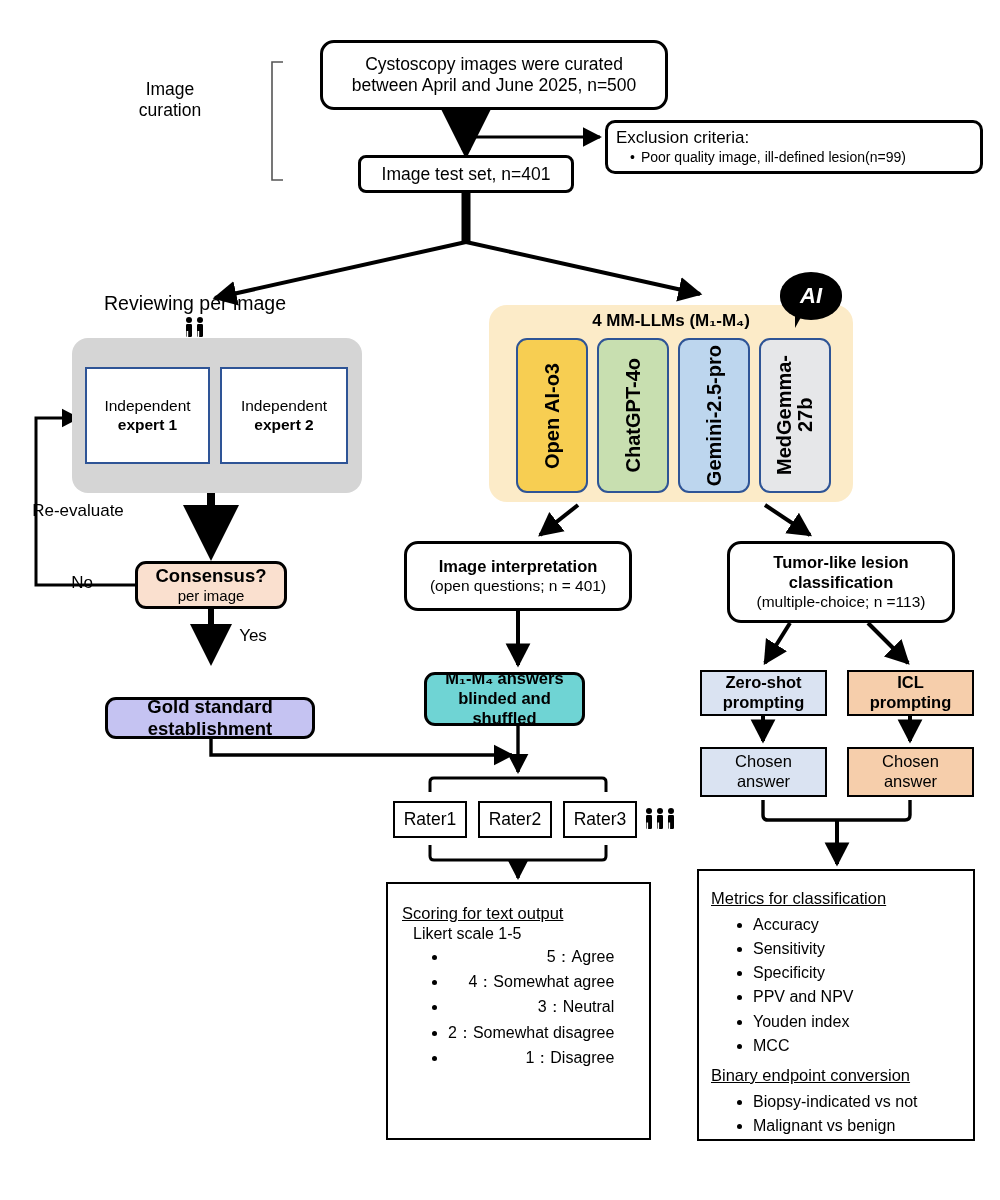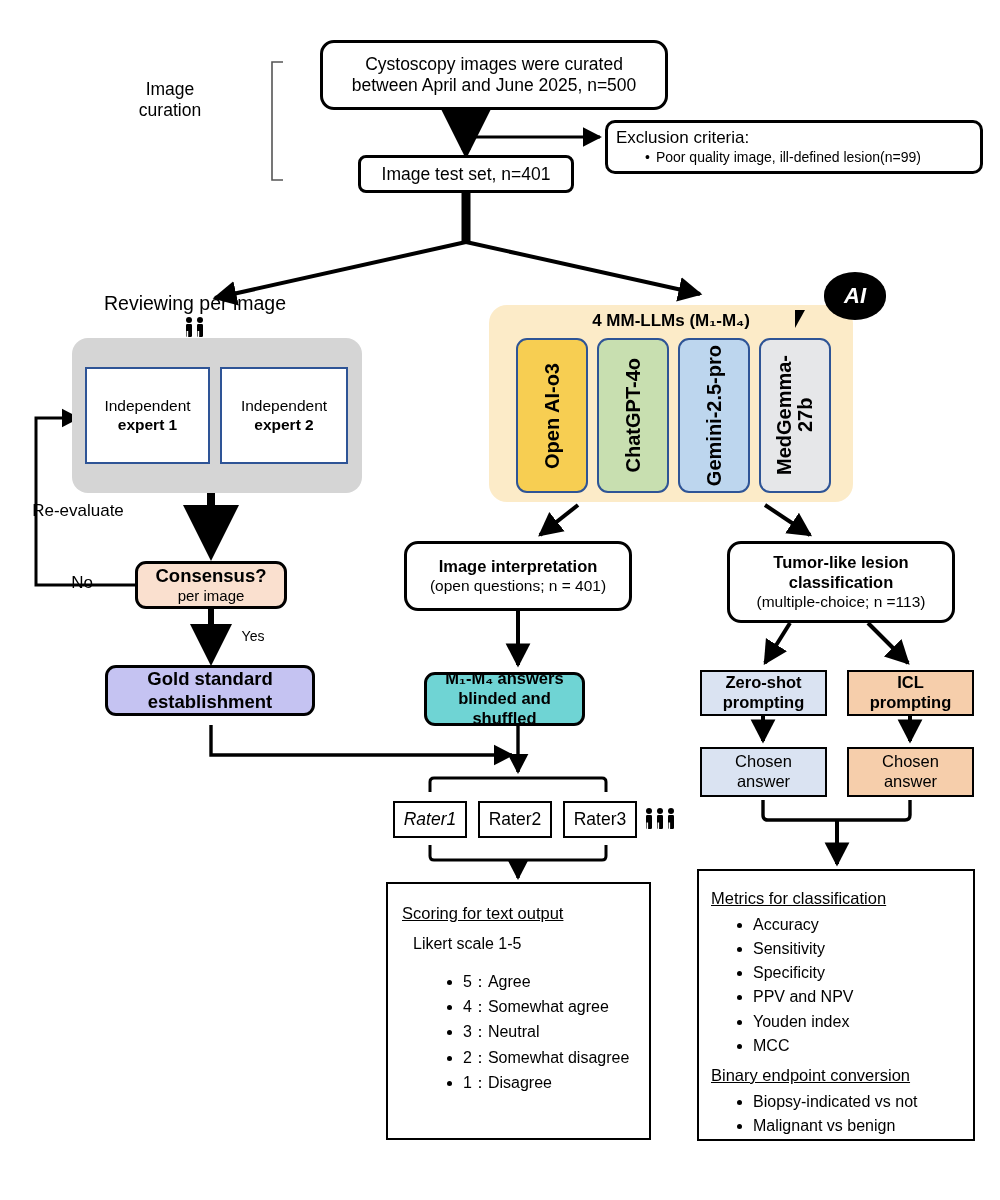--- a/index.html
+++ b/index.html
@@ -15,78 +15,78 @@
   .rbox{border:3px solid #000;border-radius:14px;background:#fff;}
   .sqbox{border:2.5px solid #000;background:#fff;}
   .b{font-weight:bold;}
 
   
   #box-curated{left:320px;top:40px;width:348px;height:70px;font-size:17.5px;}
   #box-testset{left:358px;top:155px;width:216px;height:38px;font-size:17.5px;border-radius:8px;border-width:3px;}
   #box-exclusion{left:605px;top:120px;width:378px;height:54px;border-radius:10px;
                  align-items:flex-start;justify-content:center;text-align:left;padding:4px 8px;}
   #box-exclusion .ttl{font-size:17px;text-align:right;}
-  #box-exclusion .bul{font-size:14px;margin-left:29px;}
+  #box-exclusion .bul{font-size:14px;margin-left:14px;}
 
   #img-curation-label{left:100px;top:72px;width:140px;height:56px;font-size:17.5px;
                       border:none;background:none;}
 
   
   #reviewing-title{left:55px;top:302px;width:280px;height:26px;font-size:19.5px;font-weight:normal;
                    flex-direction:column;gap:0;}
   #gray-panel{left:72px;top:338px;width:290px;height:155px;background:#d5d5d5;border-radius:16px;}
   #expert1{left:85px;top:367px;width:125px;height:97px;border:2.5px solid #2e5496;background:#fff;font-size:15.5px;}
   #expert2{left:220px;top:367px;width:128px;height:97px;border:2.5px solid #2e5496;background:#fff;font-size:15.5px;}
   #reeval-label{left:18px;top:500px;width:120px;height:22px;font-size:17px;}
   #no-label{left:62px;top:572px;width:40px;height:22px;font-size:17px;}
-  #yes-label{left:233px;top:625px;width:40px;height:22px;font-size:14px;}
+  #yes-label{left:233px;top:625px;width:40px;height:22px;font-size:17px;}
 
   #box-consensus{left:135px;top:561px;width:152px;height:48px;border:3px solid #000;border-radius:11px;
                  background:#fae0cf;}
   #box-consensus .l1{font-size:18.5px;font-weight:bold;}
   #box-consensus .l2{font-size:15px;}
-  #box-gold{left:105px;top:665px;width:210px;height:51px;border:3px solid #000;border-radius:11px;
+  #box-gold{left:105px;top:697px;width:210px;height:42px;border:3px solid #000;border-radius:11px;
             background:#c5c3f2;font-size:18.5px;font-weight:bold;}
 
   
   #llm-panel{left:489px;top:305px;width:364px;height:197px;background:#fcebc8;border-radius:18px;}
   #llm-title{left:489px;top:310px;width:364px;height:22px;font-size:17px;font-weight:bold;}
   .llmbox{top:338px;width:72px;height:155px;border:2.5px solid #2e5496;border-radius:11px;}
   .llmbox span{writing-mode:vertical-rl;transform:rotate(180deg);font-size:20px;font-weight:bold;
                white-space:pre-line;text-align:center;line-height:1.05;}
   #llm1{left:516px;background:#f7ce52;}
   #llm2{left:597px;background:#c8dfb0;}
   #llm3{left:678px;background:#bdd6ee;}
   #llm4{left:759px;background:#e6e7e9;}
 
-  #ai-bubble{position:absolute;left:824px;top:272px;width:62px;height:48px;background:#000;
+  #ai-bubble{position:absolute;left:780px;top:272px;width:62px;height:48px;background:#000;
              border-radius:50%/48%;display:flex;align-items:center;justify-content:center;text-align:center;}
   #ai-bubble span{color:#fff;font-size:22px;font-weight:bold;font-style:italic;}
   #ai-tail{position:absolute;left:795px;top:310px;width:0;height:0;
            border-left:10px solid #000;border-bottom:18px solid transparent;
            border-right:8px solid transparent;}
 
   
   #box-interp{left:404px;top:541px;width:228px;height:70px;}
   #box-interp .l1{font-size:16.5px;font-weight:bold;}
   #box-interp .l2{font-size:15.5px;}
   #box-answers{left:424px;top:672px;width:161px;height:54px;border:3px solid #000;border-radius:11px;
                background:#6fd4d4;font-size:16.5px;font-weight:bold;}
 
   .rater{top:801px;height:37px;border:2.5px solid #000;background:#fff;font-size:17.5px;}
-  #rater1{left:393px;width:74px;font-style:italic;}
+  #rater1{left:393px;width:74px;}
   #rater2{left:478px;width:74px;}
   #rater3{left:563px;width:74px;}
   #raters-people{left:642px;top:805px;width:42px;height:28px;}
 
   #box-scoring{left:386px;top:882px;width:265px;height:258px;border:2.5px solid #000;background:#fff;
                align-items:flex-start;justify-content:flex-start;text-align:left;padding:20px 0 0 14px;}
-  #box-scoring .hd{font-size:16.5px;text-decoration:underline;margin-bottom:10px;}
+  #box-scoring .hd{font-size:16.5px;text-decoration:underline;}
   #box-scoring .sub{font-size:16px;margin-left:11px;margin-bottom:4px;}
-  #box-scoring ul{margin:15px;padding-left:46px;}
+  #box-scoring ul{margin:0;padding-left:46px;text-align:right;}
   #box-scoring li{font-size:16px;margin-bottom:6px;}
 
   
   #box-tumor{left:727px;top:541px;width:228px;height:82px;}
   #box-tumor .l1{font-size:16.5px;font-weight:bold;}
   #box-tumor .l2{font-size:15.5px;}
 
   #box-zero{left:700px;top:670px;width:127px;height:46px;border:2.5px solid #000;background:#dae3f2;
             font-size:16.5px;font-weight:bold;}
   #box-icl{left:847px;top:670px;width:127px;height:46px;border:2.5px solid #000;background:#f6ceab;

